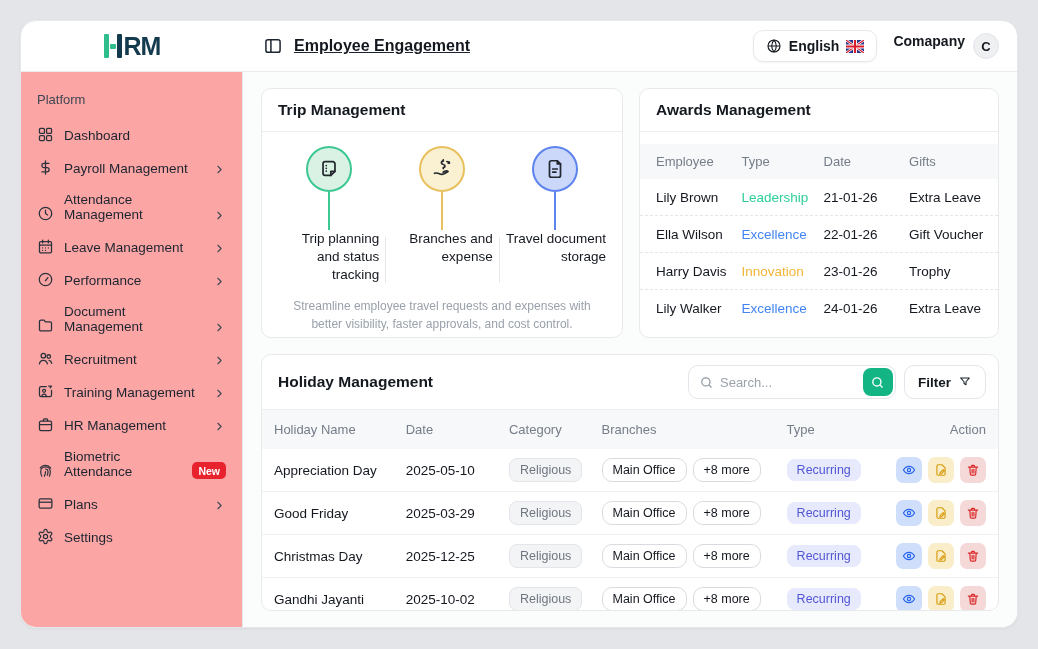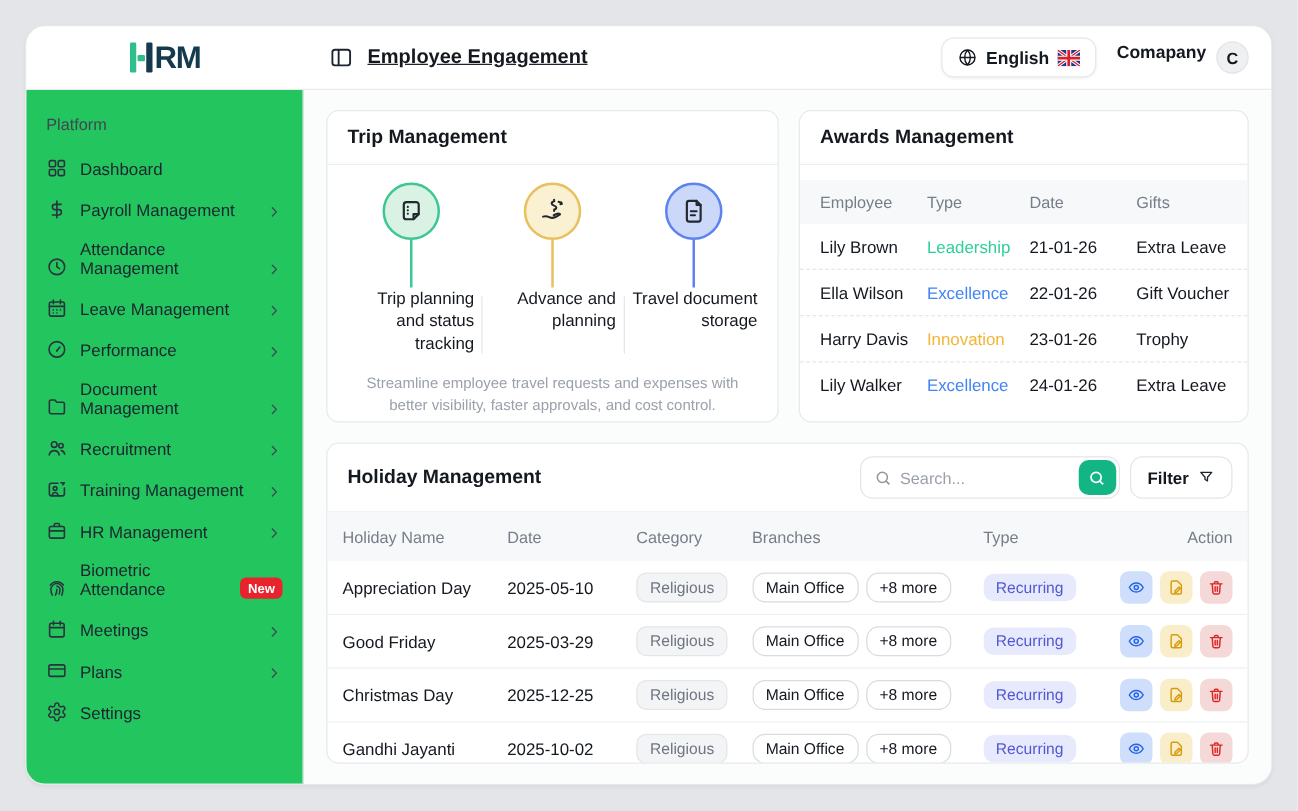--- a/index.html
+++ b/index.html
@@ -21,21 +21,21 @@
   .page-title { font-size:16px; font-weight:700; color:#14181f; }
   .header-right { display:flex; align-items:center; gap:16px; padding-right:18px; }
   .lang-btn { display:flex; align-items:center; gap:7px; background:#fff; border:1px solid #e6e8ec; border-radius:10px; padding:7px 12px; box-shadow:0 1px 2px rgba(0,0,0,.05); cursor:pointer; }
   .lang-btn .lang-label { font-size:14px; font-weight:600; color:#14181f; }
   .company { display:flex; align-items:flex-start; gap:8px; cursor:pointer; }
   .company-label { font-size:14px; font-weight:600; color:#14181f; }
   .company-avatar { width:26px; height:26px; border-radius:50%; background:#eef0f2; border:1px solid #e2e4e8; display:flex; align-items:center; justify-content:center; font-size:13px; font-weight:700; color:#14181f; }
 
   
   .app-body { flex:1; display:flex; min-height:0; }
-  .sidebar { width:222px; flex:0 0 222px; border-right:1px solid #e9ebee; background:#22c55e; padding:12px 12px 12px 14px; overflow:hidden; }
+  .sidebar { width:222px; flex:0 0 222px; border-right:1px solid #e9ebee; background:#fca5a5; padding:12px 12px 12px 14px; overflow:hidden; }
   .sidebar-label { font-size:13px; color:#3f4752; margin:8px 2px 12px; }
   .nav-item { display:flex; align-items:flex-end; gap:10px; padding:7px 4px 7px 2px; font-size:13.5px; color:#1c2430; border-radius:8px; cursor:pointer; margin-bottom:2px; }
   .nav-item .nav-ic { width:17px; height:17px; flex:0 0 17px; color:#2b323c; display:flex; }
   .nav-item .nav-ic svg { width:17px; height:17px; }
   .nav-item .chev { margin-left:auto; width:13px; height:13px; color:#3f4752; display:flex; }
   .nav-item .chev svg { width:13px; height:13px; }
   .new-badge { margin-left:8px; background:#e8232e; color:#fff; font-size:10.5px; font-weight:700; padding:2.5px 6px; border-radius:5px; }
 
   .main { flex:1; background:#fbfcfc; padding:16px 18px; display:flex; flex-direction:column; gap:16px; min-width:0; }
   .card { background:#fff; border:1px solid #e7e9eb; border-radius:10px; overflow:hidden; }
@@ -306,34 +306,20 @@
               <path d="M4.6 8.6A8.8 8.8 0 0 1 12 4.7c3 0 5.7 1.5 7.4 3.9"></path>
               <path d="M6.8 20c-1.1-2-1.6-4.2-1.6-6.6A6.8 6.8 0 0 1 12 6.8a6.8 6.8 0 0 1 6.8 6.6c0 2.4-.4 4.6-1.2 6.6"></path>
               <path d="M12 9.9a3.5 3.5 0 0 1 3.5 3.5c0 1.9-.3 3.7-.9 5.2"></path>
               <path d="M12 13.4c0 2.5-.5 4.8-1.6 6.6"></path>
             </svg>
           </span>
         <span>Biometric Attendance</span>
         <span class="new-badge">New</span>
       </div>
 
-      <div class="nav-item">
-        <span class="nav-ic">
-            <svg viewBox="0 0 24 24" fill="none" stroke="currentColor" stroke-width="1.8" stroke-linecap="round">
-              <rect x="3.8" y="5" width="16.4" height="15.5" rx="2.2"></rect>
-              <path d="M8.2 3v4M15.8 3v4M3.8 10h16.4"></path>
-            </svg>
-          </span>
-        <span>Meetings</span>
-        <span class="chev">
-            <svg viewBox="0 0 24 24">
-              <use href="#i-chev"></use>
-            </svg>
-          </span>
-      </div>
 
       <div class="nav-item">
         <span class="nav-ic">
             <svg viewBox="0 0 24 24" fill="none" stroke="currentColor" stroke-width="1.8">
               <rect x="3" y="5.5" width="18" height="13" rx="2.2"></rect>
               <path d="M3 10.2h18"></path>
             </svg>
           </span>
         <span>Plans</span>
         <span class="chev">
@@ -375,21 +361,21 @@
               </div>
               <div class="trip-feature">
                 <div class="feat-circle feat-amber">
                   <svg viewBox="0 0 24 24" fill="none" stroke="currentColor" stroke-width="1.8" stroke-linecap="round" stroke-linejoin="round">
                       <path d="M13.6 3.2c-1.4.2-2.3 1-2.3 2.1 0 2.2 4 1.4 4 3.4 0 .9-.8 1.6-1.9 1.8M13.4 2v1.2M13.4 10.5v1.2"></path>
                       <path d="M17.3 3.8c1.3.2 2.2.8 2.8 1.7M19.6 4.2l.6 1.3-1.4.3"></path>
                       <path d="M3.8 16.7c1.9-.6 3.4-.5 5.3.4 2.1 1 4.3.9 6.3-.4l3.2-2c-.9-.9-2-1-3.1-.4l-2.4 1.2"></path>
                     </svg>
                 </div>
                 <div class="feat-line line-amber"></div>
-                <div class="feat-label">Advance and planning</div>
+                <div class="feat-label">Branches and expense</div>
               </div>
               <div class="trip-feature">
                 <div class="feat-circle feat-blue">
                   <svg viewBox="0 0 24 24" fill="none" stroke="currentColor" stroke-width="1.9" stroke-linecap="round" stroke-linejoin="round">
                       <path d="M14.5 3H8a2 2 0 0 0-2 2v14a2 2 0 0 0 2 2h8a2 2 0 0 0 2-2V6.5z"></path>
                       <path d="M14.5 3v3.5H18"></path>
                       <path d="M9.5 12h5M9.5 15.5h3.5"></path>
                     </svg>
                 </div>
                 <div class="feat-line line-blue"></div>

